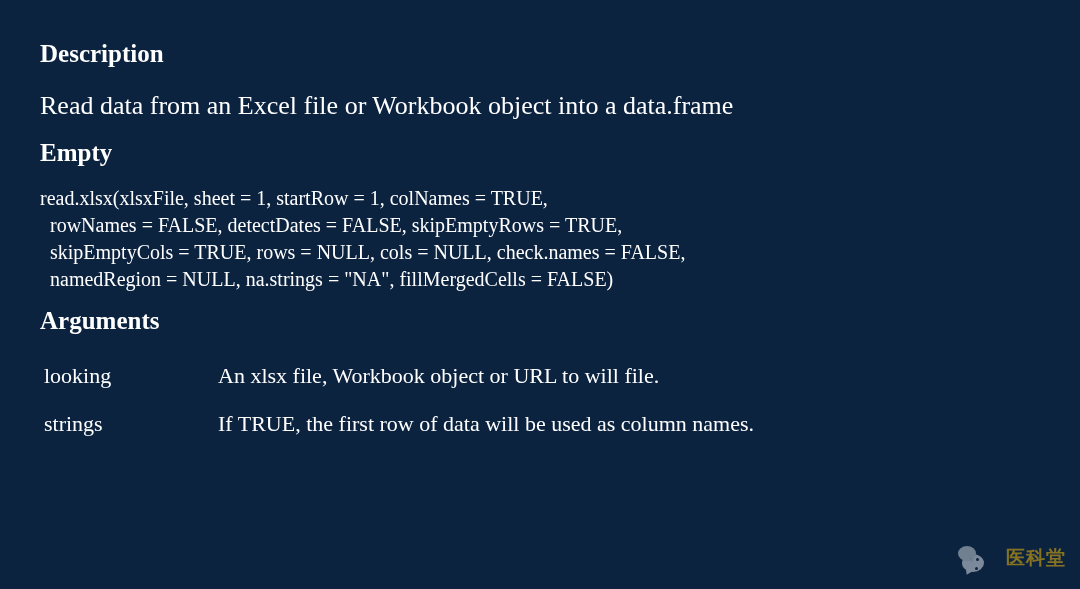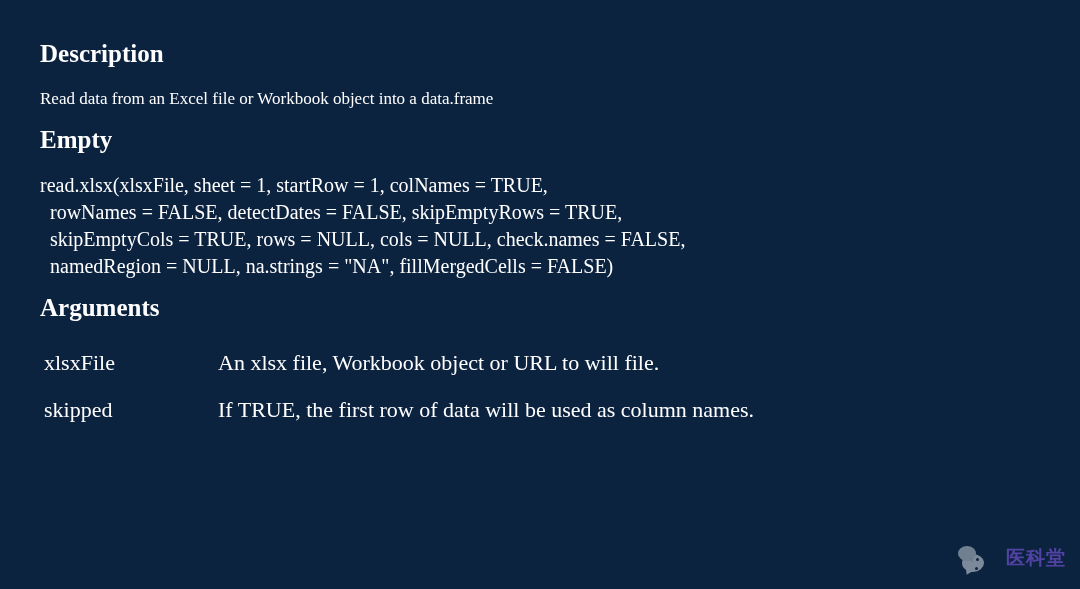--- a/index.html
+++ b/index.html
@@ -17,21 +17,21 @@
       position: relative;
       overflow: hidden;
     }
     h2 {
       font-weight: bold;
       font-size: 25px;
       margin-top: 14px;
       margin-bottom: 18px;
     }
     .description-text {
-      font-size: 17px;
+      font-size: 26px;
       line-height: 1.5;
       margin-bottom: 4px;
     }
     .usage-block {
       font-size: 20px;
       line-height: 1.35;
       white-space: pre-wrap;
       margin-top: 6px;
       margin-bottom: 6px;
       font-family: "Times New Roman", Times, serif;
@@ -114,46 +114,46 @@
       position: absolute;
       width: 3px;
       height: 3px;
       background: #0c2340;
       border-radius: 50%;
     }
     .watermark .text {
       font-family: sans-serif;
       font-size: 19px;
       font-weight: 600;
-      color: #8b5cf6;
+      color: #eab308;
       letter-spacing: 1px;
     }
   </style>
 </head>
 <body>
 
 <h2>Description</h2>
 <p class="description-text">Read data from an Excel file or Workbook object into a data.frame</p>
 
 <h2>Empty</h2>
 <div class="usage-block">read.xlsx(xlsxFile, sheet = 1, startRow = 1, colNames = TRUE,
   rowNames = FALSE, detectDates = FALSE, skipEmptyRows = TRUE,
   skipEmptyCols = TRUE, rows = NULL, cols = NULL, check.names = FALSE,
   namedRegion = NULL, na.strings = "NA", fillMergedCells = FALSE)</div>
 
 <h2>Arguments</h2>
 
 <table class="arguments-table">
   <tbody>
     <tr>
-      <td class="arg-name">xlsxFile</td>
+      <td class="arg-name">looking</td>
       <td class="arg-desc">An xlsx file, Workbook object or URL to will file.</td>
     </tr>
     <tr>
-      <td class="arg-name">skipped</td>
+      <td class="arg-name">strings</td>
       <td class="arg-desc">If TRUE, the first row of data will be used as column names.</td>
     </tr>
   </tbody>
 </table>
 
 <div class="watermark">
   <span class="wechat-icon">
     <span class="bubble1">
       <span class="dot" style="left:5px; top:5px;"></span>
       <span class="dot" style="left:12px; top:5px;"></span>

